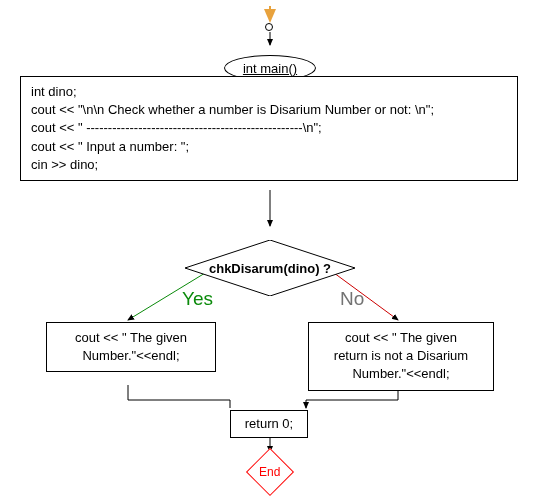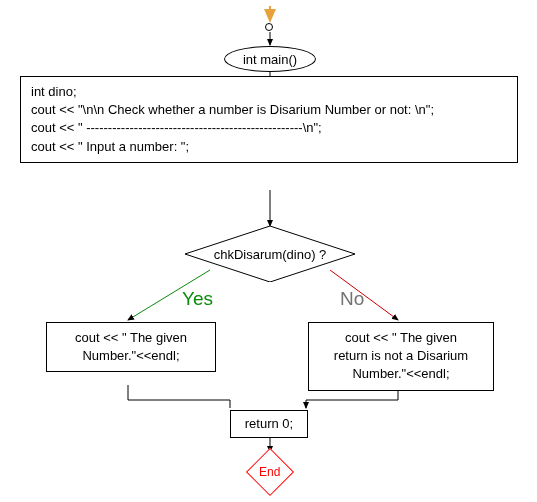--- a/index.html
+++ b/index.html
@@ -126,32 +126,33 @@
 
     <path d="M128,385 L128,400 L230,400 L230,408" fill="none" stroke="#000" stroke-width="1"></path>
 
     <path d="M398,385 L398,400 L306,400 L306,408" fill="none" stroke="#000" stroke-width="1" marker-end="url(#arrow)"></path>
 
     <line x1="270" y1="436" x2="270" y2="452" stroke="#000" stroke-width="1" marker-end="url(#arrow)"></line>
   </svg>
 
   <div class="start-dot" style="left:265px; top:23px;"></div>
 
-  <div class="ellipse-node" style="left:224px; top:46px; width:92px; height:26px;">
+  <div class="ellipse-node" style="left:224px; top:55px; width:92px; height:26px;text-decoration:underline;">
     <span>int main()</span>
   </div>
 
   <div class="rect-node" style="left:20px; top:76px; width:498px;">
     <div>int dino;</div>
     <div>cout &lt;&lt; "\n\n Check whether a number is Disarium Number or not: \n";</div>
     <div>cout &lt;&lt; " --------------------------------------------------\n";</div>
     <div>cout &lt;&lt; " Input a number: ";</div>
+    <div>cin &gt;&gt; dino;</div>
   </div>
 
-  <div class="diamond-wrapper" style="left:185px; top:226px;">
+  <div class="diamond-wrapper" style="left:185px; top:240px;font-weight:bold;">
     <div class="diamond">
       <svg width="170" height="56">
         <polygon points="85,0 170,28 85,56 0,28" fill="#fff" stroke="#000" stroke-width="1"></polygon>
       </svg>
       <span class="diamond-text">chkDisarum(dino) ?</span>
     </div>
   </div>
 
   <span class="edge-label yes" style="left:182px; top:288px;">Yes</span>
   <span class="edge-label no" style="left:340px; top:288px;">No</span>

